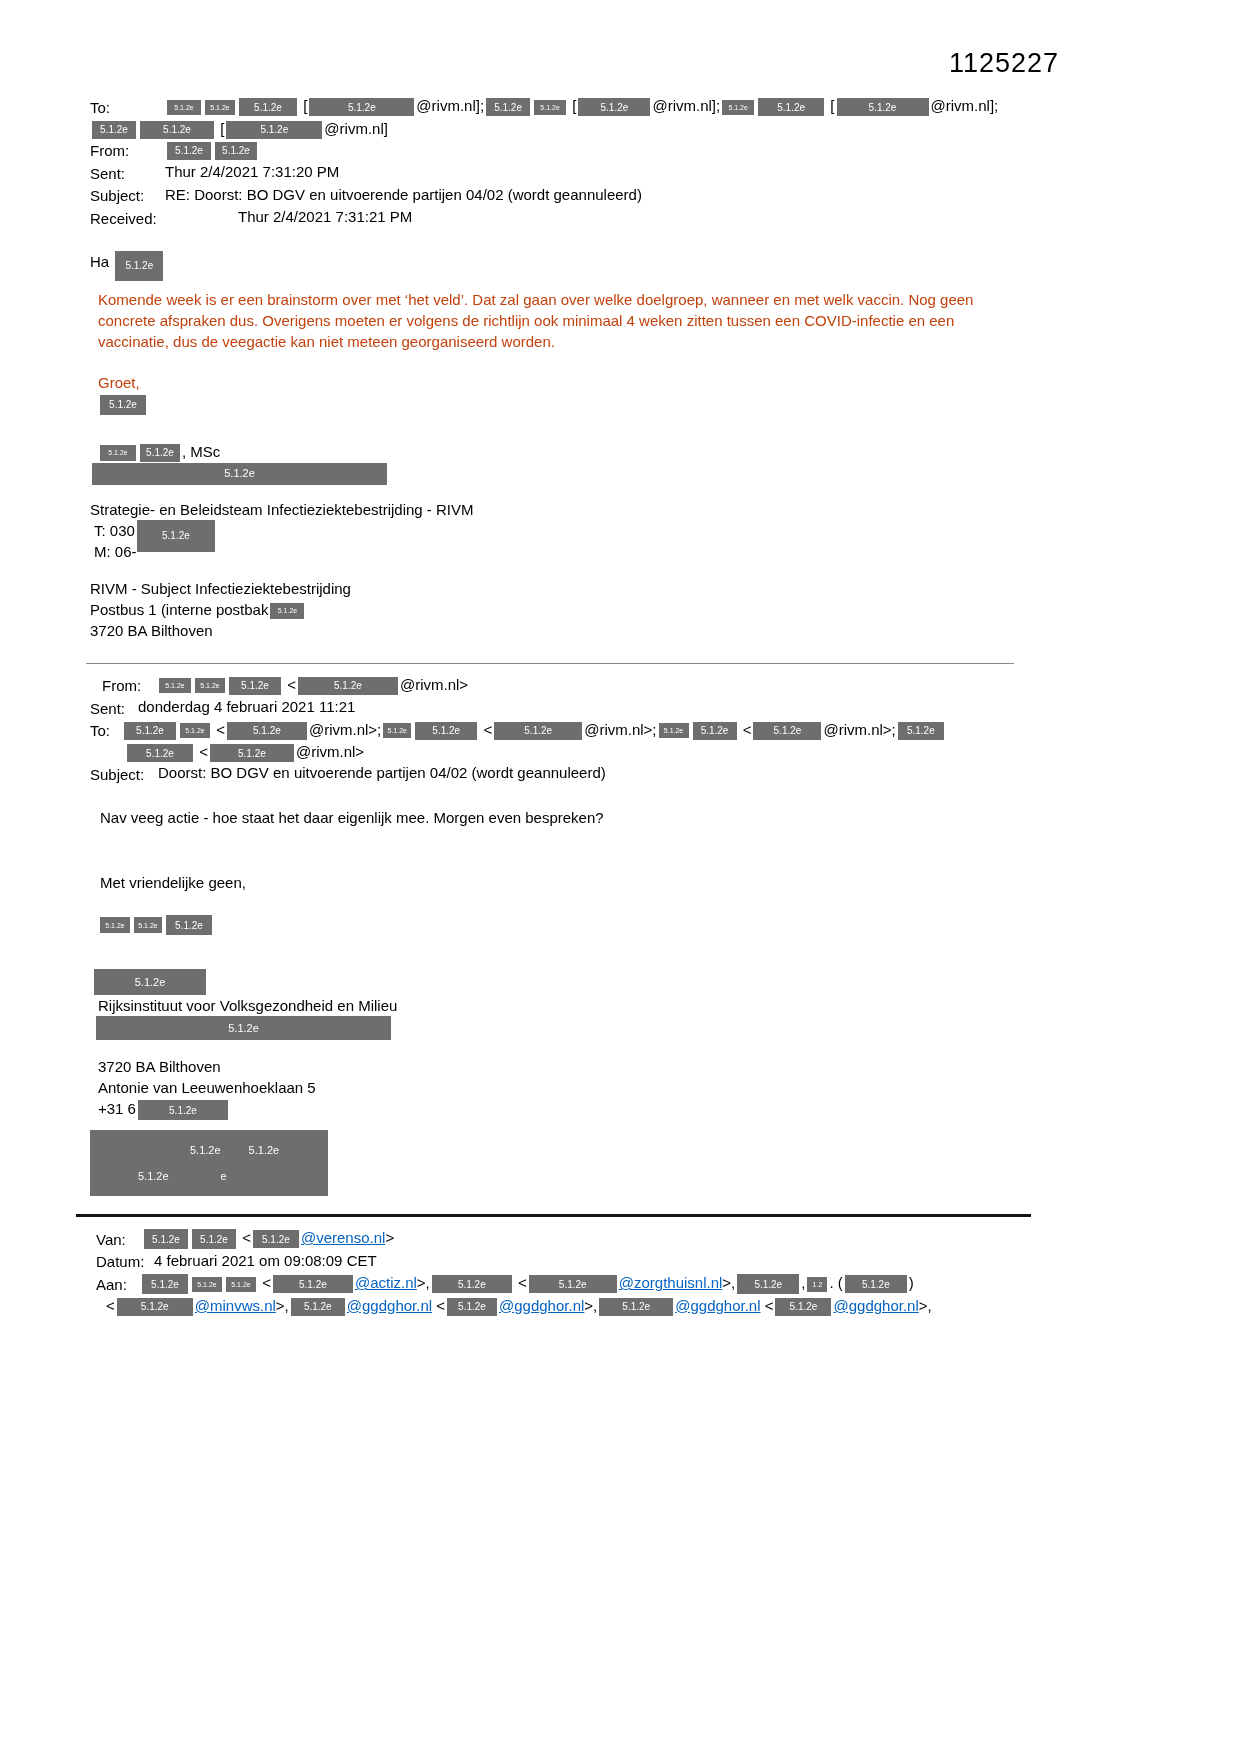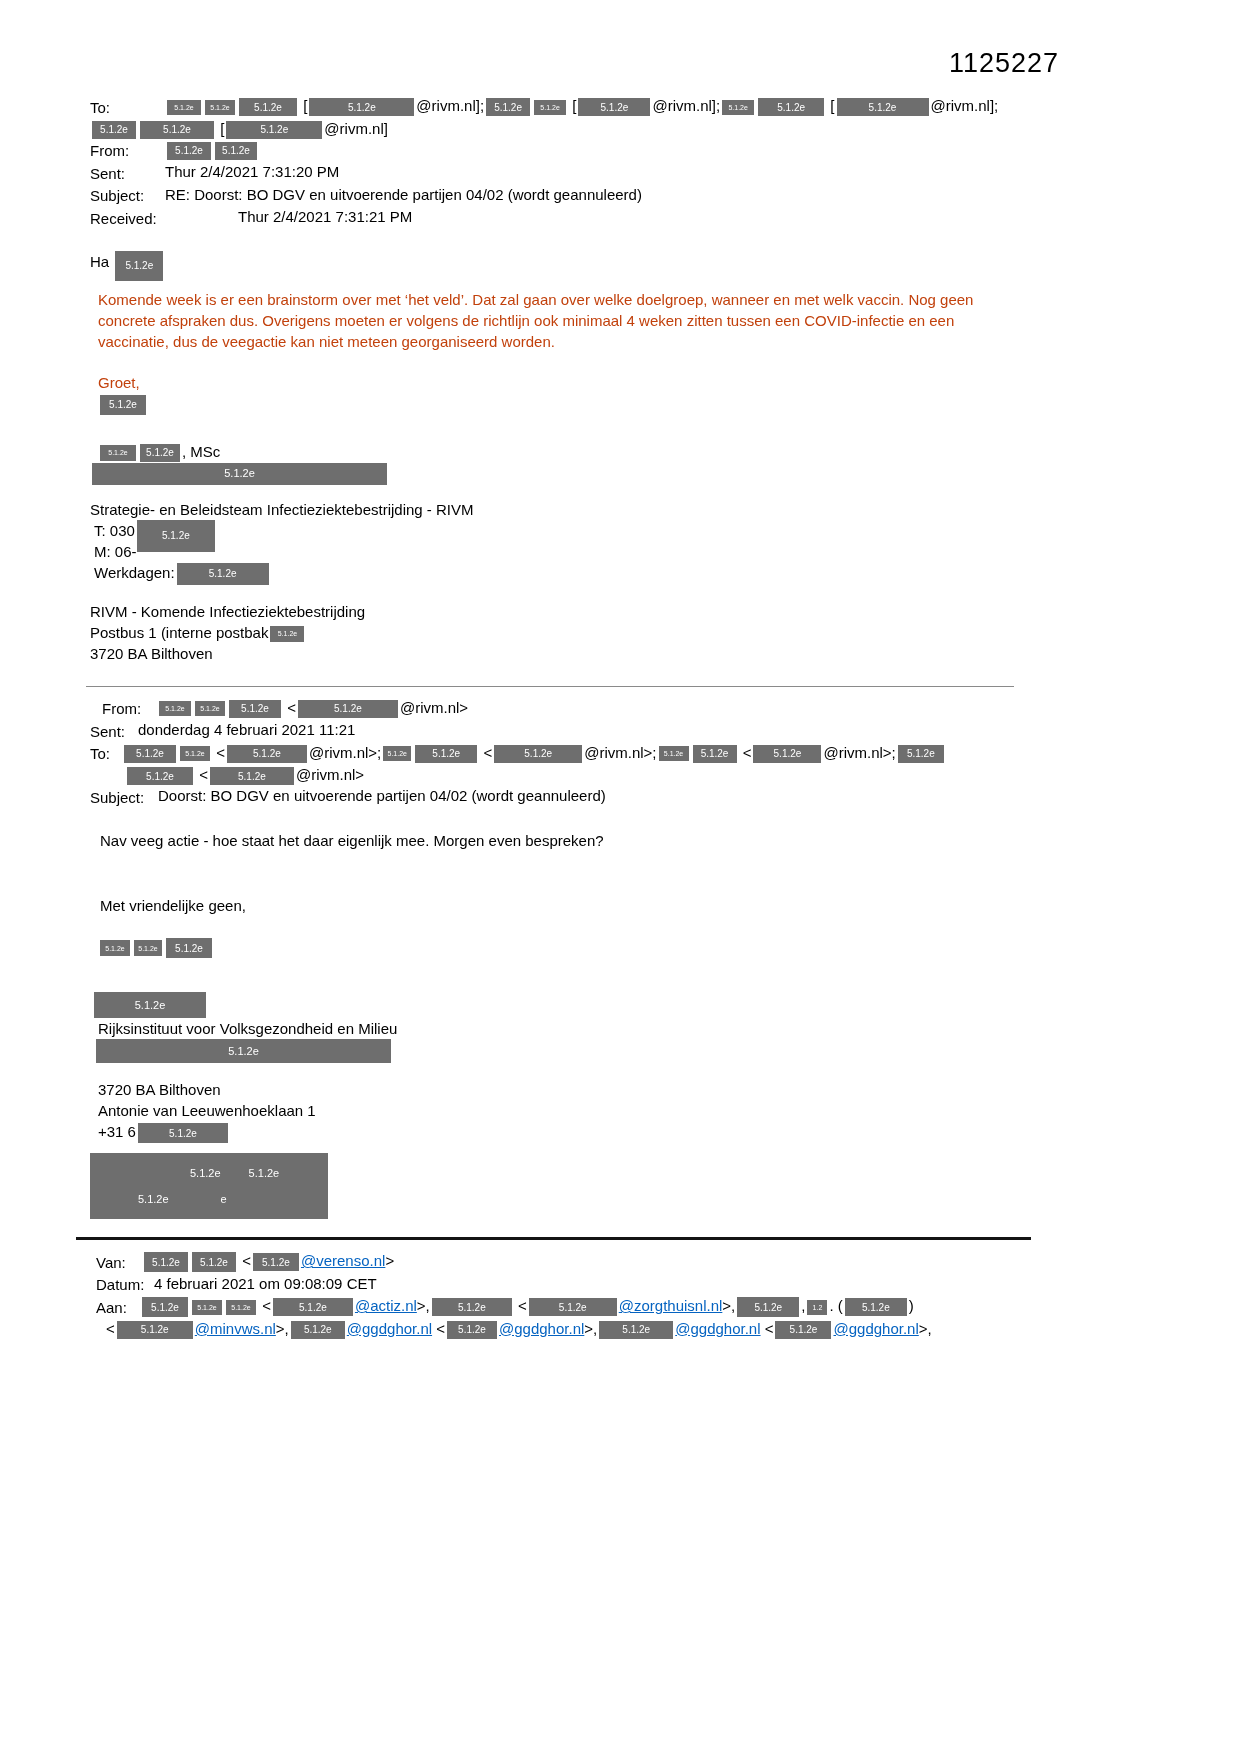--- a/index.html
+++ b/index.html
@@ -50,23 +50,22 @@
       <div style="height: 20px;"></div>
       <div class="line teal" style="margin-left: 8px;"><span>Groet,</span></div>
       <div class="line" style="margin-left: 8px;"><span class="red" style="width: 46px; height: 20px;">5.1.2e</span></div>
       <div style="height: 26px;"></div>
       <div class="line" style="margin-left: 8px;"><span class="red" style="width: 36px; height: 16px; font-size: 7px;">5.1.2e</span><span class="red" style="width: 40px; height: 18px;">5.1.2e</span><span>, MSc</span></div>
       <div class="line"><span class="red" style="width: 295px; height: 22px; font-size: 11px;">5.1.2e</span></div>
       <div style="height: 14px;"></div>
       <div class="line"><span>Strategie- en Beleidsteam Infectieziektebestrijding - RIVM</span></div>
       <div class="line" style="margin-left: 4px;"><span>T: 030</span><span class="red" style="width: 78px; height: 32px; margin-bottom: -16px; vertical-align: top;">5.1.2e</span></div>
       <div class="line" style="margin-left: 4px;"><span>M: 06-</span></div>
-      <div class="line" style="margin-left: 4px;"><span>Werkdagen:</span><span class="red" style="width: 92px; height: 22px;">5.1.2e</span></div>
       <div style="height: 16px;"></div>
-      <div class="line"><span>RIVM - Komende Infectieziektebestrijding</span></div>
+      <div class="line"><span>RIVM - Subject Infectieziektebestrijding</span></div>
       <div class="line"><span>Postbus 1 (interne postbak</span><span class="red" style="width: 34px; height: 16px; font-size: 7px;">5.1.2e</span></div>
       <div class="line"><span>3720 BA Bilthoven</span></div>
       <div style="height: 12px;"></div>
       <div class="rule" style="width: 928px; margin-left: -4px;"></div>
       <div class="line" style="margin-left: 12px;"><span class="lbl" style="width: 55px;">From:</span><span class="red" style="width: 32px; height: 15px; font-size: 7px;">5.1.2e</span><span class="red" style="width: 30px; height: 15px; font-size: 7px;">5.1.2e</span><span class="red" style="width: 52px; height: 18px;">5.1.2e</span><span> &lt;</span><span class="red" style="width: 100px; height: 18px;">5.1.2e</span><span>@rivm.nl&gt;</span></div>
       <div class="line"><span class="lbl" style="width: 48px;">Sent:</span><span>donderdag 4 februari 2021 11:21</span></div>
       <div class="line"><span class="lbl" style="width: 32px;">To:</span><span class="red" style="width: 52px; height: 18px;">5.1.2e</span><span class="red" style="width: 30px; height: 15px; font-size: 7px;">5.1.2e</span><span> &lt;</span><span class="red" style="width: 80px; height: 18px;">5.1.2e</span><span>@rivm.nl&gt;;</span><span class="red" style="width: 28px; height: 15px; font-size: 7px;">5.1.2e</span><span class="red" style="width: 62px; height: 18px;">5.1.2e</span><span> &lt;</span><span class="red" style="width: 88px; height: 18px;">5.1.2e</span><span>@rivm.nl&gt;;</span><span class="red" style="width: 30px; height: 15px; font-size: 7px;">5.1.2e</span><span class="red" style="width: 44px; height: 18px;">5.1.2e</span><span> &lt;</span><span class="red" style="width: 68px; height: 18px;">5.1.2e</span><span>@rivm.nl&gt;;</span><span class="red" style="width: 46px; height: 18px;">5.1.2e</span></div>
       <div class="line" style="margin-left: 35px;"><span class="red" style="width: 66px; height: 18px;">5.1.2e</span><span> &lt;</span><span class="red" style="width: 84px; height: 18px;">5.1.2e</span><span>@rivm.nl&gt;</span></div>
       <div class="line"><span class="lbl" style="width: 68px;">Subject:</span><span>Doorst: BO DGV en uitvoerende partijen 04/02 (wordt geannuleerd)</span></div>
       <div style="height: 22px;"></div>
@@ -74,21 +73,21 @@
       <div style="height: 44px;"></div>
       <div class="line" style="margin-left: 10px;"><span>Met vriendelijke geen,</span></div>
       <div style="height: 20px;"></div>
       <div class="line" style="margin-left: 8px;"><span class="red" style="width: 30px; height: 16px; font-size: 7px;">5.1.2e</span><span class="red" style="width: 28px; height: 16px; font-size: 7px;">5.1.2e</span><span class="red" style="width: 46px; height: 20px;">5.1.2e</span></div>
       <div style="height: 34px;"></div>
       <div class="line" style="margin-left: 2px;"><span class="red" style="width: 112px; height: 26px; font-size: 11px;">5.1.2e</span></div>
       <div class="line" style="margin-left: 8px;"><span>Rijksinstituut voor Volksgezondheid en Milieu</span></div>
       <div class="line" style="margin-left: 4px;"><span class="red" style="width: 295px; height: 24px; font-size: 11px;">5.1.2e</span></div>
       <div style="height: 16px;"></div>
       <div class="line" style="margin-left: 8px;"><span>3720 BA Bilthoven</span></div>
-      <div class="line" style="margin-left: 8px;"><span>Antonie van Leeuwenhoeklaan 1</span></div>
+      <div class="line" style="margin-left: 8px;"><span>Antonie van Leeuwenhoeklaan 5</span></div>
       <div class="line" style="margin-left: 8px;"><span>+31 6</span><span class="red" style="width: 90px; height: 20px;">5.1.2e</span></div>
       <div style="height: 10px;"></div>
       <div class="bigred" style="width: 238px; height: 66px;">
         <div class="bigred-row">
           <span style="margin-left: 100px;">5.1.2e</span>
           <span style="margin-left: 28px;">5.1.2e</span>
         </div>
         <div class="bigred-row">
           <span style="margin-left: 48px;">5.1.2e</span>
           <span style="margin-left: 52px;">e</span>

